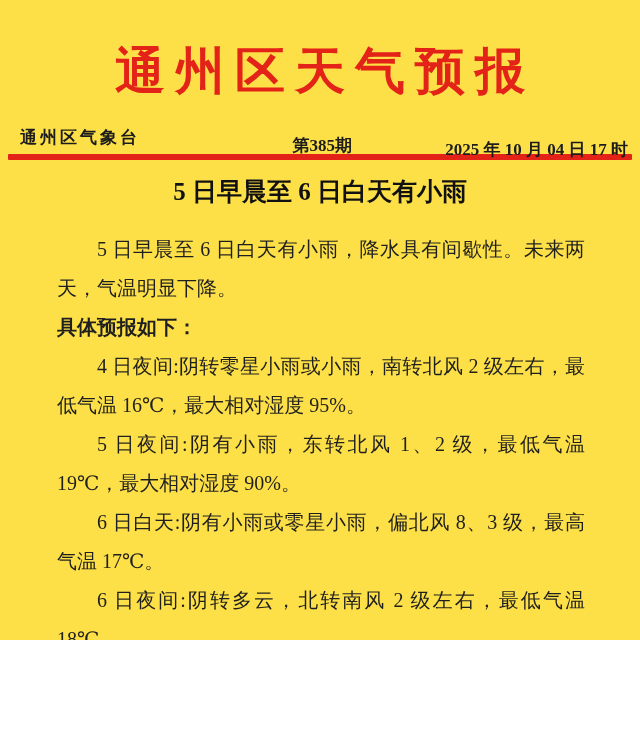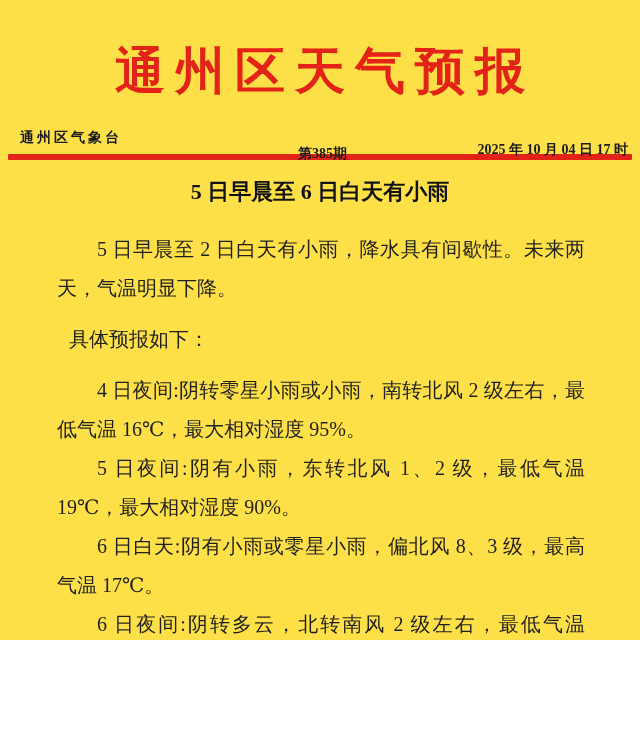--- a/index.html
+++ b/index.html
@@ -26,70 +26,70 @@
     line-height: 62px;
     font-weight: bold;
     letter-spacing: 10px;
     text-indent: 10px; 
     font-family: "Liberation Serif", "DejaVu Serif", serif;
   }
   .meta-row {
     position: relative;
     margin: 24px 12px 0 20px;
     height: 24px;
-    font-size: 14px;
+    font-size: 17px;
     font-weight: bold;
     line-height: 24px;
   }
   .meta-agency {
     position: absolute;
     left: 0;
     top: 0;
     letter-spacing: 3px;
   }
   .meta-issue {
     position: absolute;
     left: 50%;
-    top: 16px;
+    top: 8px;
     transform: translateX(-53%);
   }
   .meta-datetime {
     position: absolute;
     right: 0;
     top: 12px;
     text-align: center;
   }
   .red-rule {
     height: 6px;
     margin: 4px 8px 0 8px;
     background: #e42318;
     border-radius: 1px;
   }
   .headline {
     margin: 16px 0 0 0;
     text-align: center;
-    font-size: 22px;
+    font-size: 25px;
     line-height: 32px;
     font-weight: bold;
     color: #111111;
   }
   .doc-body {
     margin: 22px 55px 0 57px;
     font-size: 20px;
     line-height: 39px;
     text-align: justify;
     color: #1f1f1f;
   }
   .para {
     margin: 0;
     text-indent: 2em;
   }
   .section-label {
-    margin: 12px;
-    font-weight: normal;
+    margin: 0;
+    font-weight: bold;
     text-indent: 0;
   }
 </style>
 </head>
 <body>
 
 <div class="page">
 
   <h1 class="masthead-title">通州区天气预报</h1>
 
@@ -97,21 +97,21 @@
     <span class="meta-agency">通州区气象台</span>
     <span class="meta-issue">第385期</span>
     <span class="meta-datetime">2025 年 10 月 04 日 17 时</span>
   </div>
 
   <div class="red-rule"></div>
 
   <h2 class="headline">5 日早晨至 6 日白天有小雨</h2>
 
   <div class="doc-body">
-    <p class="para">5 日早晨至 2 日白天有小雨，降水具有间歇性。未来两天，气温明显下降。</p>
+    <p class="para">5 日早晨至 6 日白天有小雨，降水具有间歇性。未来两天，气温明显下降。</p>
 
     <p class="section-label">具体预报如下：</p>
 
     <p class="para">4 日夜间:阴转零星小雨或小雨，南转北风 2 级左右，最低气温 16℃，最大相对湿度 95%。</p>
 
 
     <p class="para">5 日夜间:阴有小雨，东转北风 1、2 级，最低气温 19℃，最大相对湿度 90%。</p>
 
     <p class="para">6 日白天:阴有小雨或零星小雨，偏北风 8、3 级，最高气温 17℃。</p>
 

